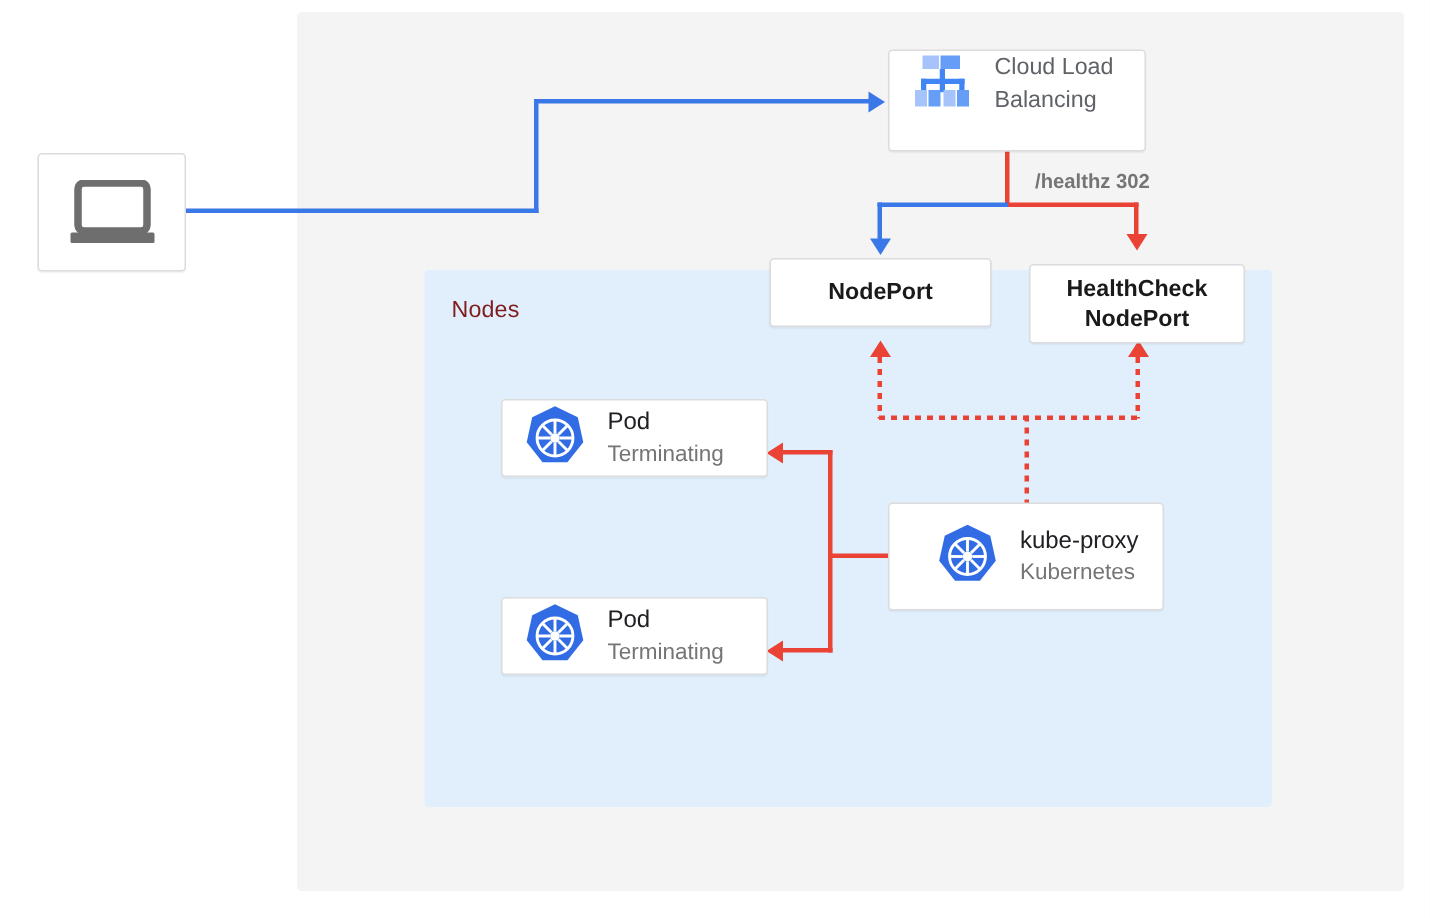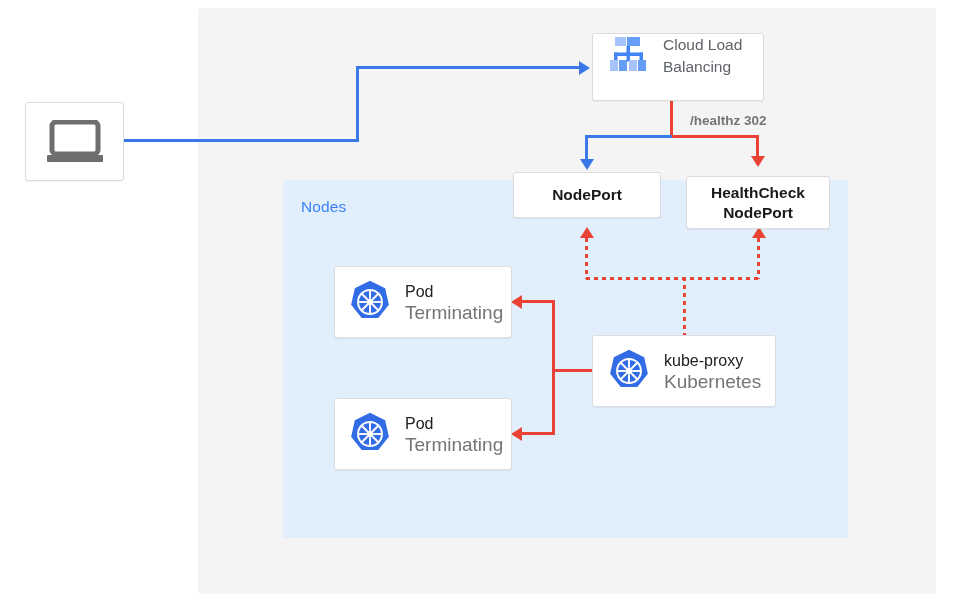--- a/index.html
+++ b/index.html
@@ -37,21 +37,21 @@
     width: 565px;
     height: 358px;
     background: #e1effc;
     border-radius: 3px;
   }
   .nodes-label {
     position: absolute;
     left: 301px;
     top: 198px;
     font-size: 15.5px;
-    color: #3b82f6;
+    color: #7f1d1d;
     letter-spacing: .1px;
     white-space: nowrap;
   }
 
   
   .box {
     position: absolute;
     background: #ffffff;
     border: 1px solid #dcdcdc;
     border-radius: 3px;
@@ -114,49 +114,50 @@
     text-align: center;
     line-height: 20px;
     white-space: pre-line;
   }
 
   
   .pod-box {
     left: 334px;
     top: 266px;
     width: 178px;
-    height: 72px;
+    height: 52px;
     display: flex;
     align-items: center;
     padding-left: 12px;
   }
   .pod-box.second { top: 398px; }
   .pod-text {
     margin-left: 12px;
   }
   .pod-title {
     font-size: 16px;
     color: #202124;
     line-height: 21px;
   }
   .pod-sub {
-    font-size: 19px;
+    font-size: 15px;
     color: #757575;
     line-height: 21px;
   }
 
   
   .kp-box {
     left: 592px;
     top: 335px;
     width: 184px;
     height: 72px;
     display: flex;
     align-items: center;
     padding-left: 13px;
+    justify-content: center;
   }
 
   
   .icon { display: block; }
 
   
   .seg {
     position: absolute;
     background: #3b78e7;
   }

